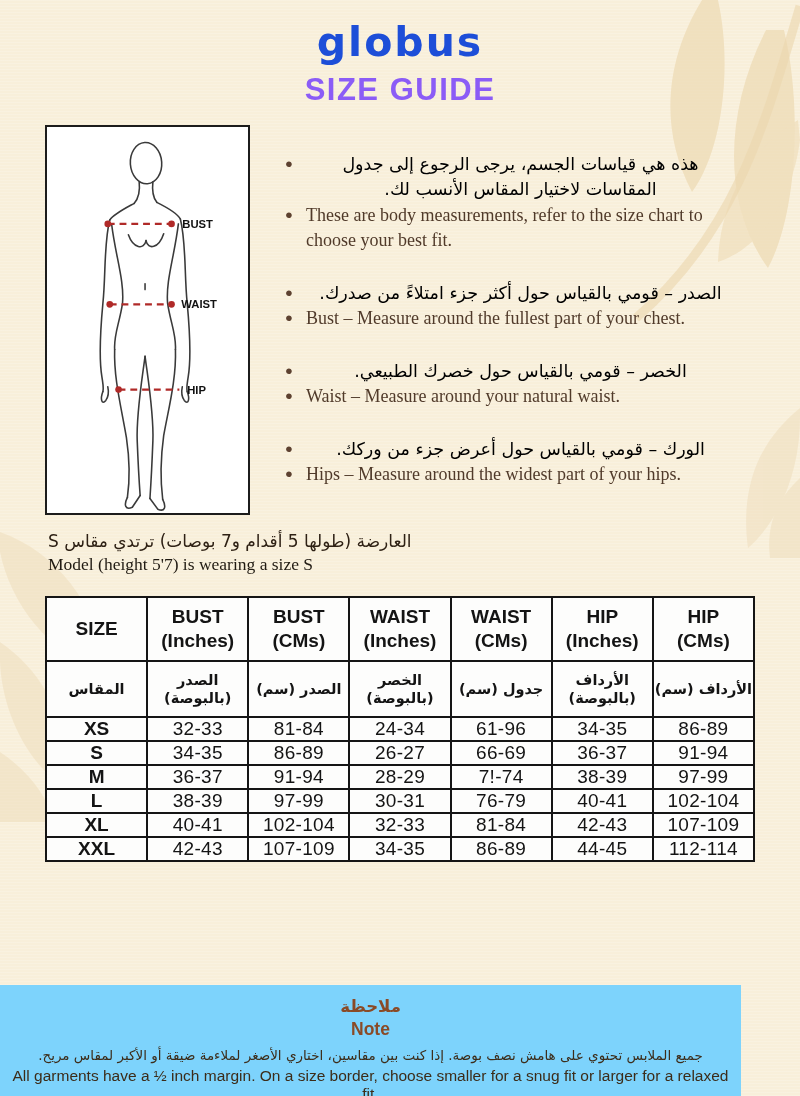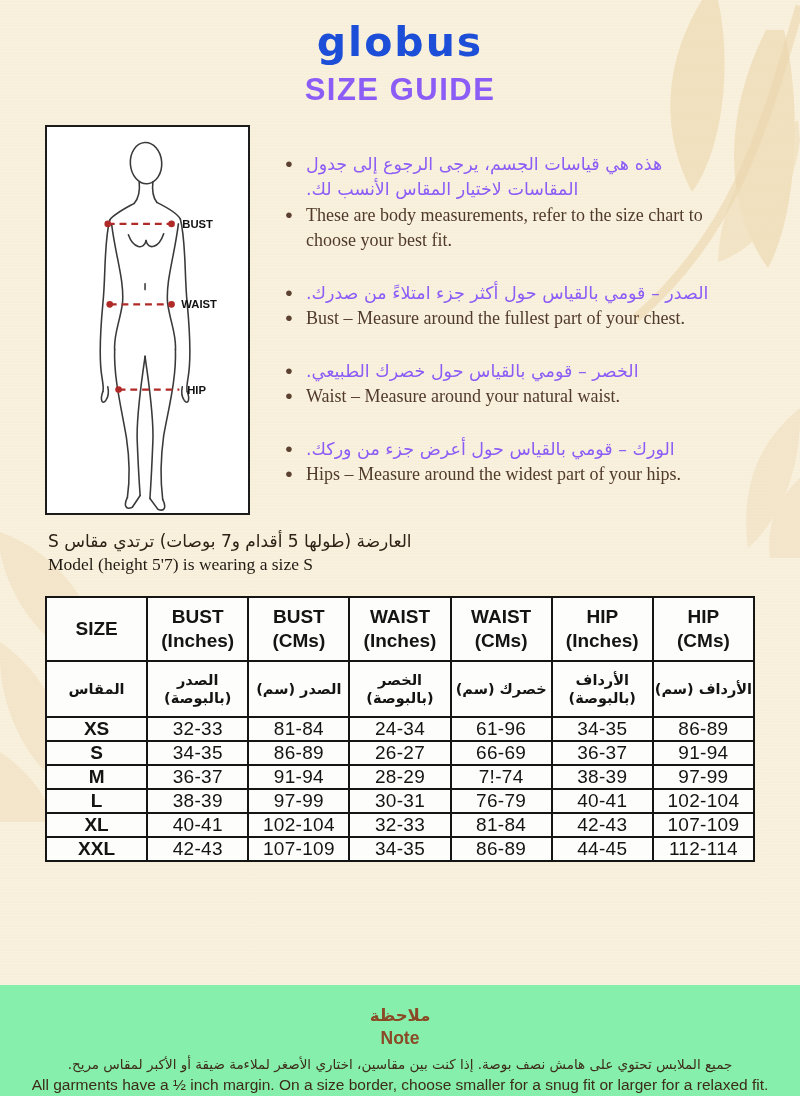--- a/index.html
+++ b/index.html
@@ -34,21 +34,21 @@
 
   
   .instructions{top:152px;left:283px;width:452px;}
   .instr-group{margin-bottom:27px;}
   .instr-item{display:flex;gap:11px;align-items:flex-start;}
   .bullet{
     flex:none;width:12px;color:#5d4130;font-size:21px;line-height:24px;text-align:center;
   }
   .it-ar{
     flex:1;font-family:"DejaVu Sans", sans-serif;font-size:17.5px;line-height:1.45;
-    color:#8b5cf6;text-align:left;
+    color:#000000;text-align:center;
   }
   .it-en{
     flex:1;font-family:"Liberation Serif", serif;font-size:18px;line-height:1.42;
     color:#503a2a;
   }
 
   
   .model-note{top:531px;left:48px;width:430px;}
   .mn-ar{font-family:"DejaVu Sans", sans-serif;font-size:17px;color:#2e2115;text-align:left;}
   .mn-en{font-family:"Liberation Serif", serif;font-size:17.5px;color:#201a12;margin-top:3px;}
@@ -68,22 +68,22 @@
   tr.hdr-ar td{
     font-family:"DejaVu Sans", sans-serif;font-weight:bold;font-size:14.5px;
     line-height:1.25;white-space:pre-line;
   }
   tr.data-row{height:22px;}
   td.c-size{font-weight:bold;font-size:19px;}
   td.c-val{font-size:19px;letter-spacing:.3px;}
 
   
   .note-band{
-    top:985px;left:0;width:800px;height:111px;background:#86efac;
-    text-align:center;box-sizing:border-box;padding-top:21px;
+    top:985px;left:0;width:741px;height:111px;background:#7dd3fc;
+    text-align:center;box-sizing:border-box;padding-top:12px;
   }
   .note-h-ar{font-family:"DejaVu Sans", sans-serif;font-size:16.5px;font-weight:bold;color:#8a4a26;}
   .note-h-en{font-size:17.5px;font-weight:bold;color:#8a4a26;margin-top:3px;}
   .note-b-ar{font-family:"DejaVu Sans", sans-serif;font-size:13.5px;color:#3c2c19;margin-top:7px;padding:0 18px;}
   .note-b-en{font-size:15.5px;color:#3c2c19;margin-top:4px;padding:0 10px;}
 </style>
 </head>
 <body>
 
 <svg class="deco" style="top:0;right:0" width="230" height="330" viewBox="0 0 230 330">
@@ -228,21 +228,21 @@
           <td>HIP
 (CMs)</td>
         </tr>
         <tr class="hdr-ar">
           <td dir="rtl">المقاس</td>
           <td dir="rtl">الصدر
 (بالبوصة)</td>
           <td dir="rtl">الصدر (سم)</td>
           <td dir="rtl">الخصر
 (بالبوصة)</td>
-          <td dir="rtl">خصرك (سم)</td>
+          <td dir="rtl">جدول (سم)</td>
           <td dir="rtl">الأرداف
 (بالبوصة)</td>
           <td dir="rtl">الأرداف (سم)</td>
         </tr>
       <tr class="data-row">
             <td class="c-size">XS</td>
             <td class="c-val">32-33</td>
             <td class="c-val">81-84</td>
             <td class="c-val">24-34</td>
             <td class="c-val">61-96</td>

